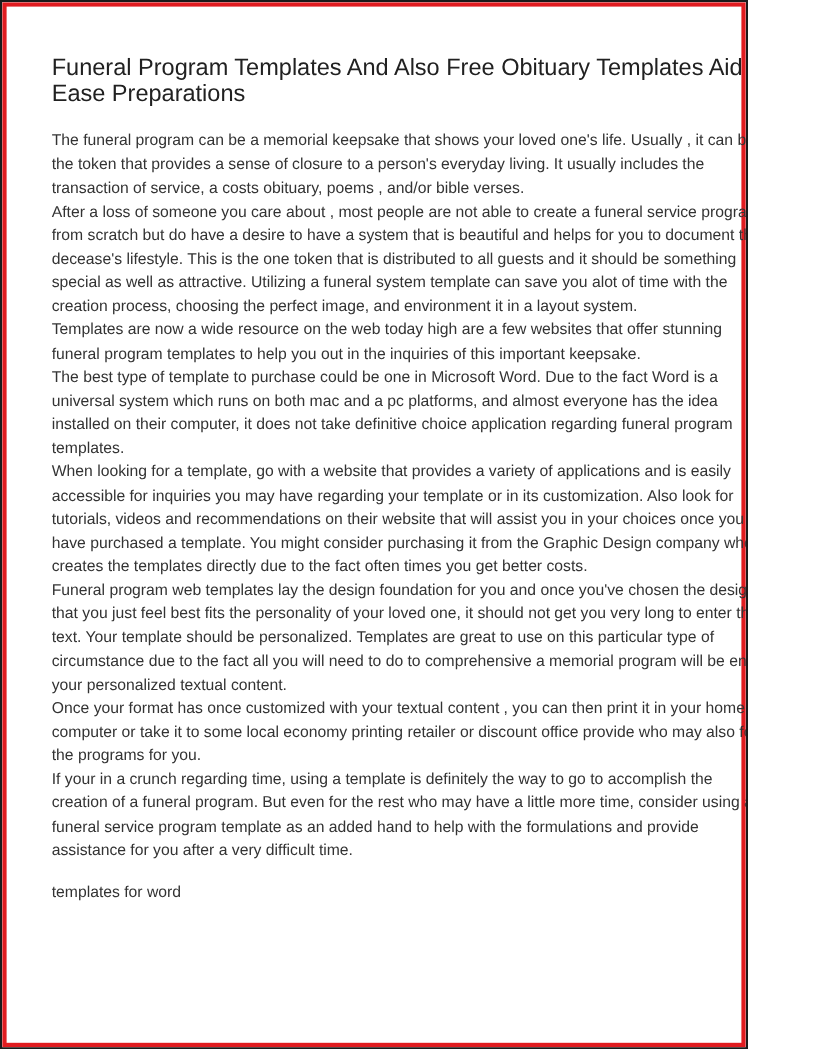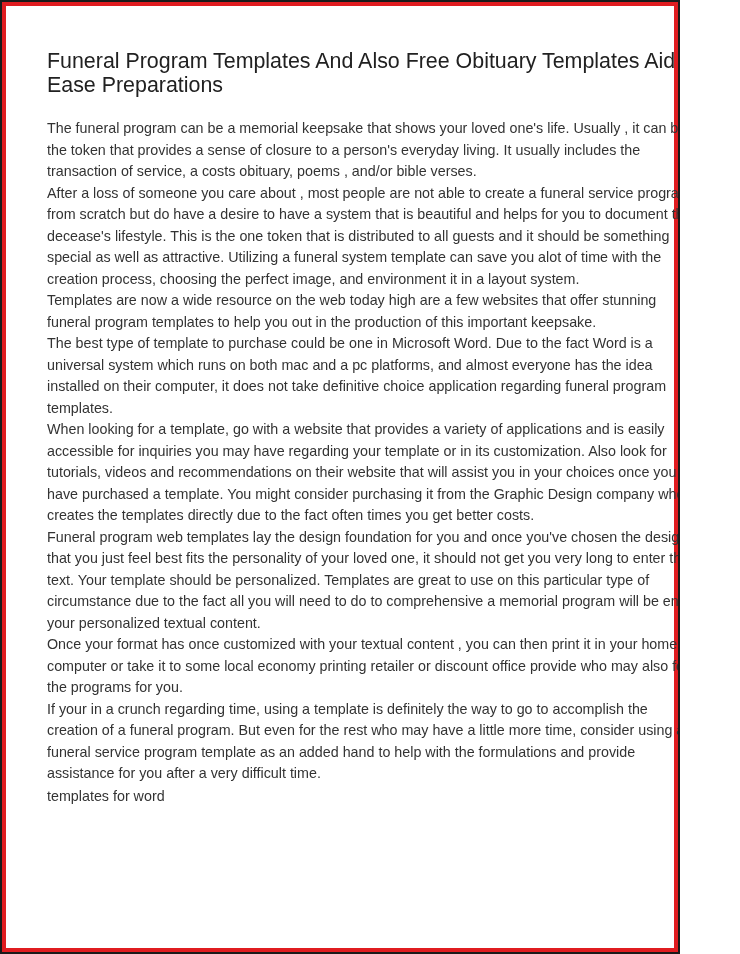--- a/index.html
+++ b/index.html
@@ -36,39 +36,39 @@
     letter-spacing: 0;
   }
   .article p {
     margin: 0;
     font-size: 14.3px;
     line-height: 21.5px;
     font-weight: 400;
     color: #333333;
   }
   .doc-tag {
-    margin-top: 1px;
+    margin-top: 16px;
     font-size: 14.3px;
     line-height: 21.5px;
     color: #333333;
   }
 </style>
 </head>
 <body>
 
 <div class="page">
   <div class="page-inner">
     <div class="content">
 
       <h1 class="doc-title">Funeral Program Templates And Also Free Obituary Templates Aid Ease Preparations</h1>
 
       <div class="article">
         <p>The funeral program can be a memorial keepsake that shows your loved one's life. Usually , it can be the token that provides a sense of closure to a person's everyday living. It usually includes the transaction of service, a costs obituary, poems , and/or bible verses.</p>
         <p>After a loss of someone you care about , most people are not able to create a funeral service program from scratch but do have a desire to have a system that is beautiful and helps for you to document the decease's lifestyle. This is the one token that is distributed to all guests and it should be something special as well as attractive. Utilizing a funeral system template can save you alot of time with the creation process, choosing the perfect image, and environment it in a layout system.</p>
-        <p>Templates are now a wide resource on the web today high are a few websites that offer stunning funeral program templates to help you out in the production of this important keepsake.</p>
+        <p>Templates are now a wide resource on the web today high are a few websites that offer stunning funeral program templates to help you out in the inquiries of this important keepsake.</p>
         <p>The best type of template to purchase could be one in Microsoft Word. Due to the fact Word is a universal system which runs on both mac and a pc platforms, and almost everyone has the idea installed on their computer, it does not take definitive choice application regarding funeral program templates.</p>
         <p>When looking for a template, go with a website that provides a variety of applications and is easily accessible for inquiries you may have regarding your template or in its customization. Also look for tutorials, videos and recommendations on their website that will assist you in your choices once you have purchased a template. You might consider purchasing it from the Graphic Design company who creates the templates directly due to the fact often times you get better costs.</p>
         <p>Funeral program web templates lay the design foundation for you and once you've chosen the design that you just feel best fits the personality of your loved one, it should not get you very long to enter the text. Your template should be personalized. Templates are great to use on this particular type of circumstance due to the fact all you will need to do to comprehensive a memorial program will be enter your personalized textual content.</p>
         <p>Once your format has once customized with your textual content , you can then print it in your home computer or take it to some local economy printing retailer or discount office provide who may also fold the programs for you.</p>
         <p>If your in a crunch regarding time, using a template is definitely the way to go to accomplish the creation of a funeral program. But even for the rest who may have a little more time, consider using a funeral service program template as an added hand to help with the formulations and provide assistance for you after a very difficult time.</p>
       </div>
 
       <div class="doc-tag">templates for word</div>
 
     </div>

